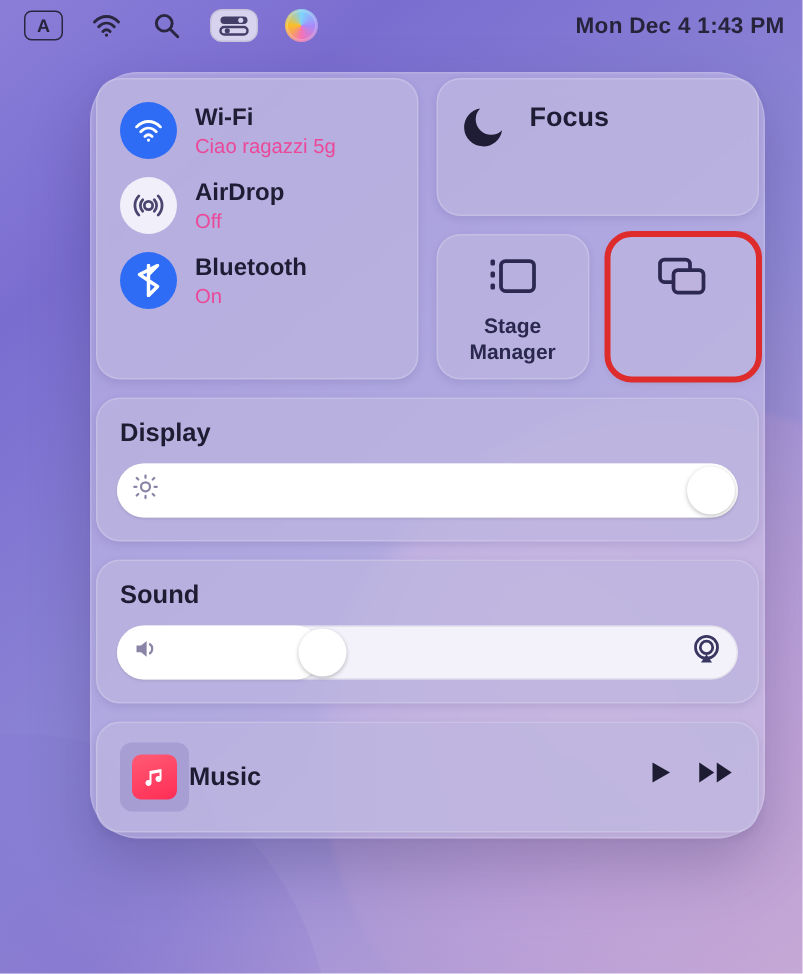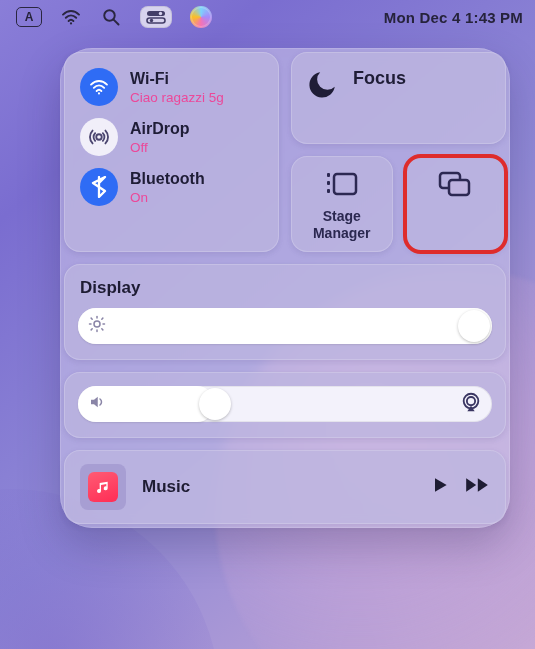--- a/index.html
+++ b/index.html
@@ -69,21 +69,21 @@
       box-shadow: inset 0 0 0 1px rgba(0,0,0,.06); }
     .slider .fill { position:absolute; left:0; top:0; bottom:0; background:#fff; border-radius:18px;
       box-shadow: 0 1px 2px rgba(0,0,0,.1); }
     .slider .knob { position:absolute; top:2px; width:32px; height:32px; border-radius:50%; background:#fff;
       box-shadow: 0 1px 3px rgba(0,0,0,.25); }
     .slider .lead-ic { position:absolute; left:10px; top:50%; transform:translateY(-50%); color:#8a85a7; }
     .slider .trail-ic { position:absolute; right:10px; top:50%; transform:translateY(-50%); color:#3a3662; }
 
     .music { background: rgba(190,182,224,.70); border-radius:16px; padding:14px 16px;
       box-shadow: 0 0 0 1px rgba(255,255,255,.18) inset, 0 2px 6px rgba(50,40,100,.12);
-      margin-top:12px; display:flex; align-items:center; gap:16px; }
+      margin-top:12px; display:flex; align-items:center; }
     .music .art { width:46px; height:46px; border-radius:8px; background: rgba(160,150,205,.7);
       display:flex; align-items:center; justify-content:center; }
     .music .art-inner { width:30px; height:30px; border-radius:6px;
       background: linear-gradient(160deg,#ff5b74,#ff2d55); display:flex; align-items:center; justify-content:center; }
     .music .name { font-size:17px; font-weight:800; color:#1e1c33; flex:1; }
     .music .ctrl { display:flex; gap:14px; color:#1e1c33; }
   </style>
 </head>
 <body>
 
@@ -215,20 +215,21 @@
             <line x1="19.8" y1="19.8" x2="18.4" y2="18.4"></line>
             <line x1="18.4" y1="5.6" x2="19.8" y2="4.2"></line>
             <line x1="4.2" y1="19.8" x2="5.6" y2="18.4"></line>
           </svg>
       </span>
       <div class="knob" style="right:2px"></div>
     </div>
   </div>
 
   <div class="section">
+    <div class="section-title">Sound</div>
     <div class="slider">
       <div class="fill" style="width:33%"></div>
       <span class="lead-ic">
         <svg width="18" height="18" viewBox="0 0 24 24" fill="currentColor">
             <path d="M4 9v6h4l5 4V5L8 9H4z"></path>
             <path d="M16 8a5 5 0 0 1 0 8" fill="none" stroke="currentColor" stroke-width="2" stroke-linecap="round"></path>
           </svg>
       </span>
       <div class="knob" style="left:calc(33% - 16px)"></div>
       <span class="trail-ic">

